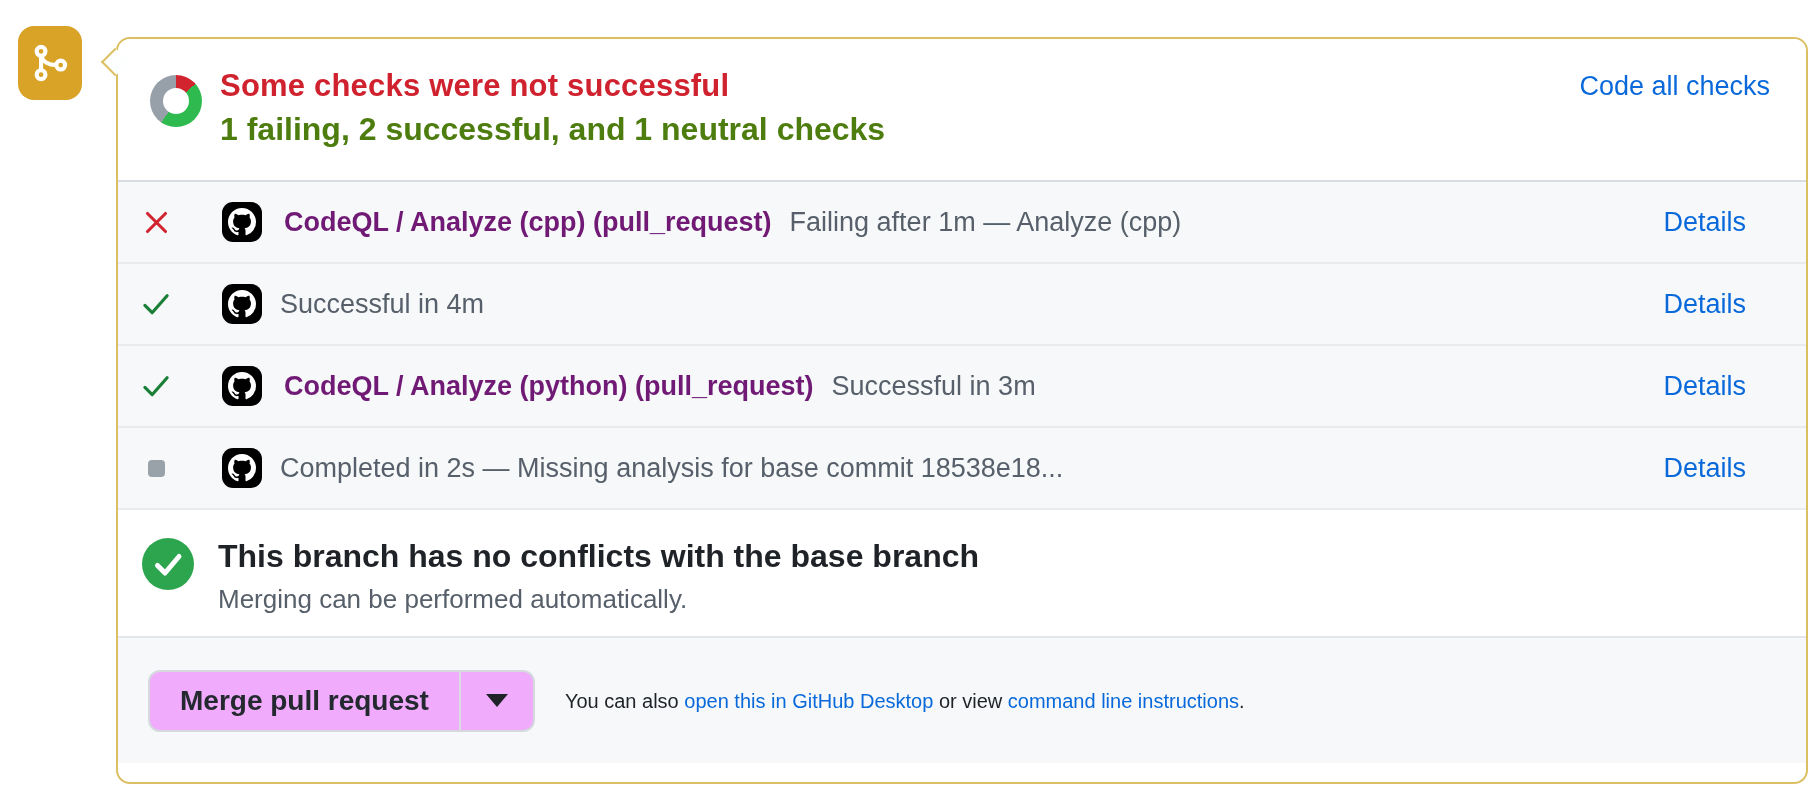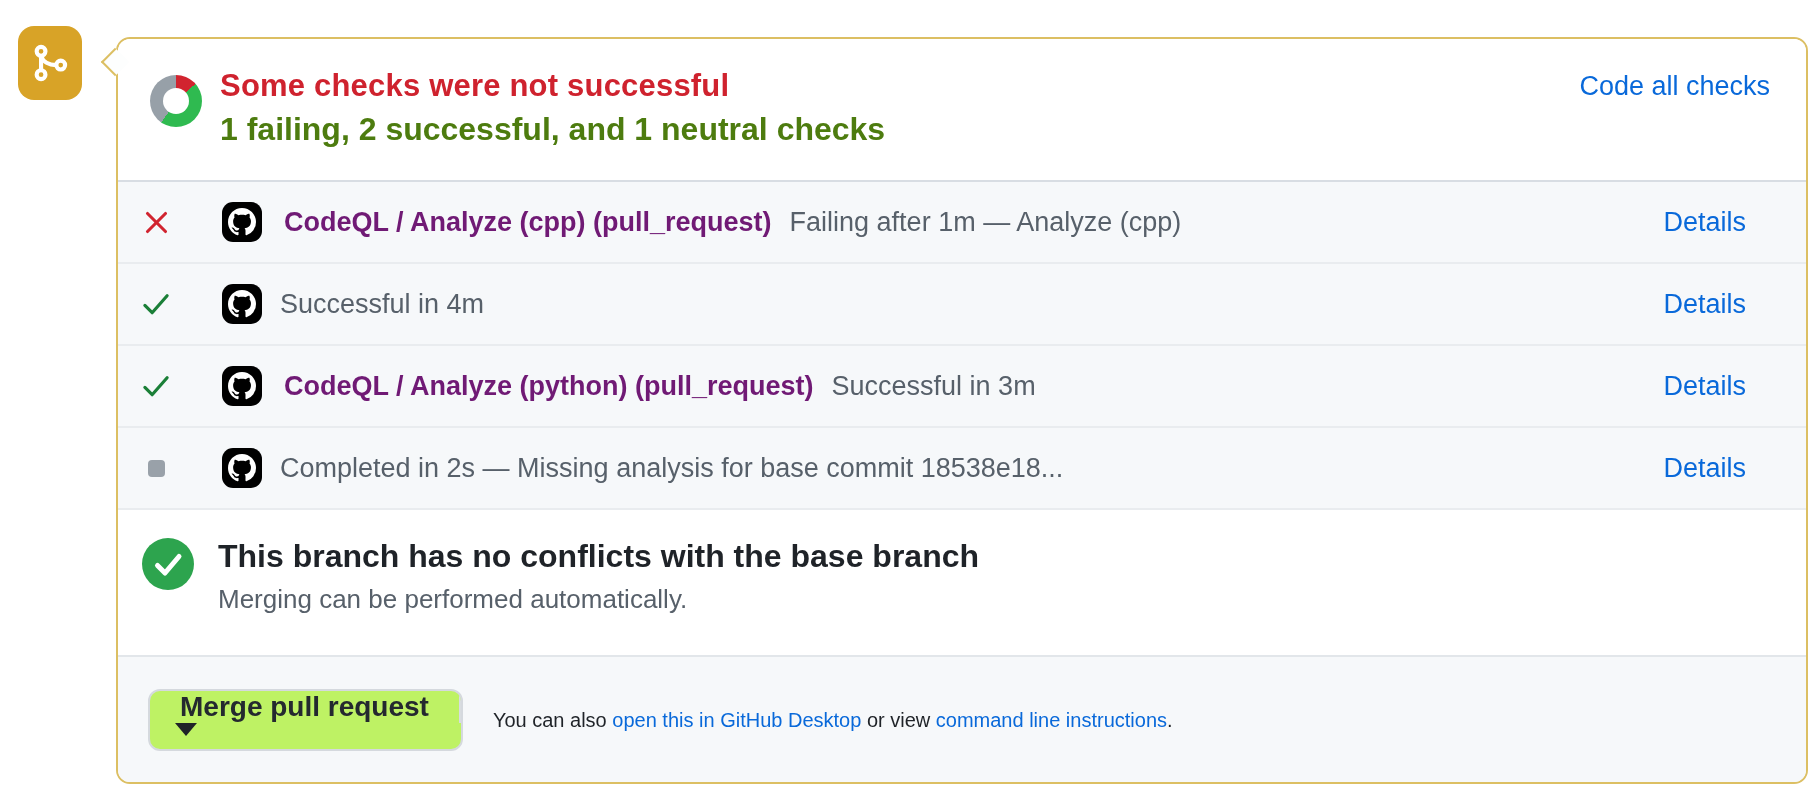--- a/index.html
+++ b/index.html
@@ -37,32 +37,32 @@
   .neutral-square { width:17px; height:17px; border-radius:4px; background:#99a1a9; }
   .check-avatar { margin-left:52px; width:40px; height:40px; flex:none; background:#000;
     border-radius:11px; display:flex; align-items:center; justify-content:center; }
   .check-name { margin-left:22px; font-size:27px; font-weight:700; color:#701a75; white-space:nowrap; }
   .check-desc { margin-left:18px; font-size:27px; color:#57606a; white-space:nowrap;
     overflow:hidden; text-overflow:ellipsis; }
   .check-details { margin-left:auto; padding-left:20px; font-size:27px; color:#0969da;
     cursor:pointer; text-decoration:none; flex:none; }
 
   
-  .conflict-section { height:147px; background:#fff; display:flex; align-items:flex-start;
+  .conflict-section { height:128px; background:#fff; display:flex; align-items:flex-start;
     padding:28px 36px 0 24px; border-bottom:2px solid #e2e6ea; }
   .conflict-icon { width:52px; height:52px; border-radius:50%; background:#2da44e; flex:none;
     display:flex; align-items:center; justify-content:center; }
   .conflict-text { margin-left:24px; }
   .conflict-title { font-size:32px; font-weight:700; color:#1f2328; line-height:36px; }
   .conflict-sub { margin-top:10px; font-size:26px; color:#57606a; line-height:30px; }
 
   
   .merge-bar { height:125px; background:#f6f8fa; display:flex; align-items:center; padding:0 36px 0 30px; }
-  .merge-btn-group { display:flex; align-items:stretch; height:62px; background:#bef264;
-    border:2px solid #d5d9de; border-radius:12px; overflow:hidden;flex-direction:column; }
+  .merge-btn-group { display:flex; align-items:stretch; height:62px; background:#f0abfc;
+    border:2px solid #d5d9de; border-radius:12px; overflow:hidden; }
   .merge-btn-main { display:flex; align-items:center; padding:0 30px; font-size:28px; font-weight:700;
     color:#24292f; cursor:pointer; border-right:2px solid #d8dce0; background:transparent; border-top:none; border-bottom:none; border-left:none; font-family:inherit; }
   .merge-btn-caret { width:72px; display:flex; align-items:center; justify-content:center;
     cursor:pointer; background:transparent; border:none; }
   .caret-down { width:0; height:0; border-left:11px solid transparent; border-right:11px solid transparent;
     border-top:13px solid #1f2328; }
   .merge-alt { margin-left:30px; font-size:20px; color:#1f2328; line-height:32px; }
   .merge-alt a { color:#0969da; text-decoration:none; cursor:pointer; }
 </style>
 </head>

